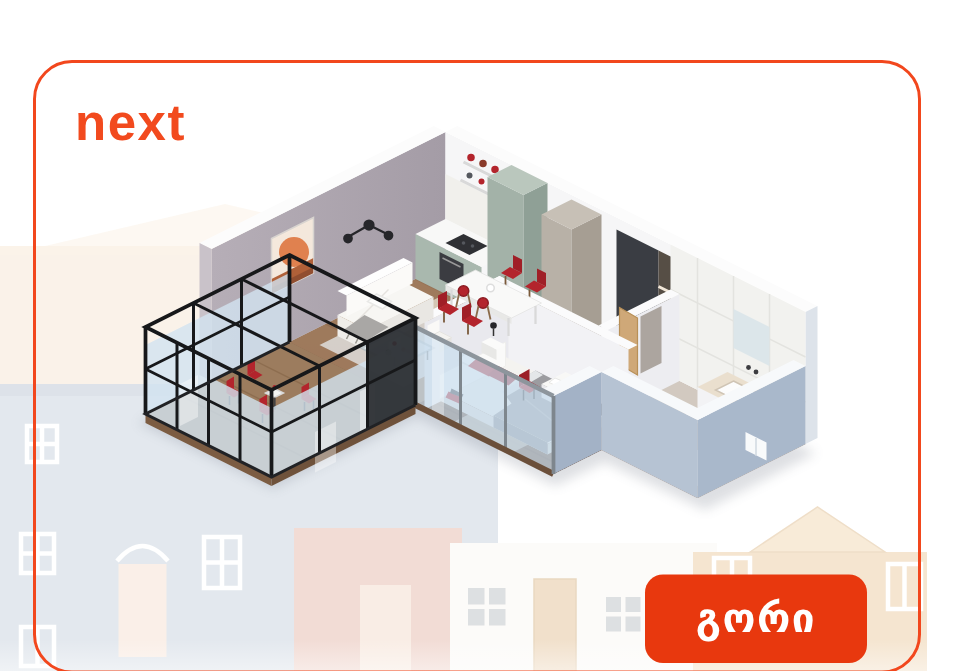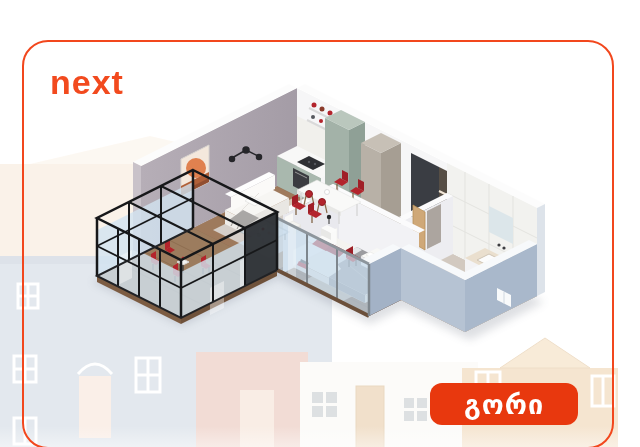--- a/index.html
+++ b/index.html
@@ -6,21 +6,21 @@
   .stage{position:relative;width:640px;height:447px;background:#ffffff;overflow:hidden;
          font-family:"DejaVu Sans","Liberation Sans",sans-serif;margin-top:26px;}
   .stage svg{position:absolute;left:0;top:0;}
   .card-border{position:absolute;left:22px;top:14px;width:592px;height:409px;
     border:2.5px solid var(--card-border,#f2471d);border-radius:26px;box-sizing:border-box;
     pointer-events:none;}
   .logo{position:absolute;left:50px;top:42px;color:var(--logo-color,#f24a1e);
         font-weight:bold;line-height:1;user-select:none;}
   .logo-line1{font-size:34px;line-height:28px;letter-spacing:1px;font-family:"Liberation Sans",sans-serif;}
   .logo-line2{font-size:30px;line-height:25px;letter-spacing:1.5px;font-family:"Liberation Sans",sans-serif;}
-  .badge{position:absolute;left:430px;top:357px;width:148px;height:42px;
+  .badge{position:absolute;left:430px;top:357px;width:148px;height:59px;
     background:var(--badge-bg,#e8380e);color:var(--badge-text,#ffffff);
     border-radius:12px;display:flex;align-items:center;justify-content:center;
     font-size:27px;font-weight:bold;letter-spacing:1px;
     font-family:"DejaVu Sans",sans-serif;cursor:pointer;text-align:right;}
 </style>
 </head>
 <body>
 
 <div class="stage">
 

